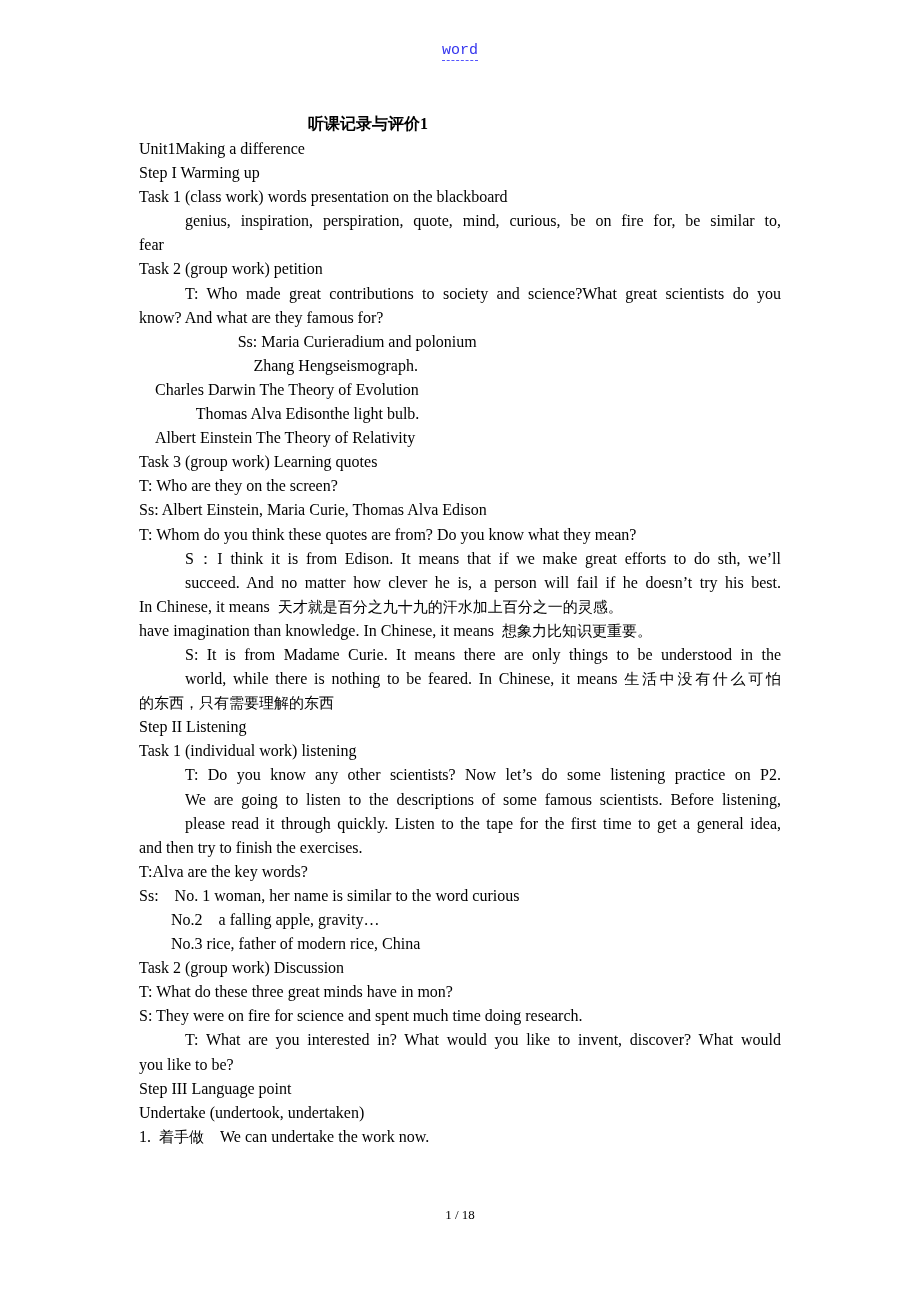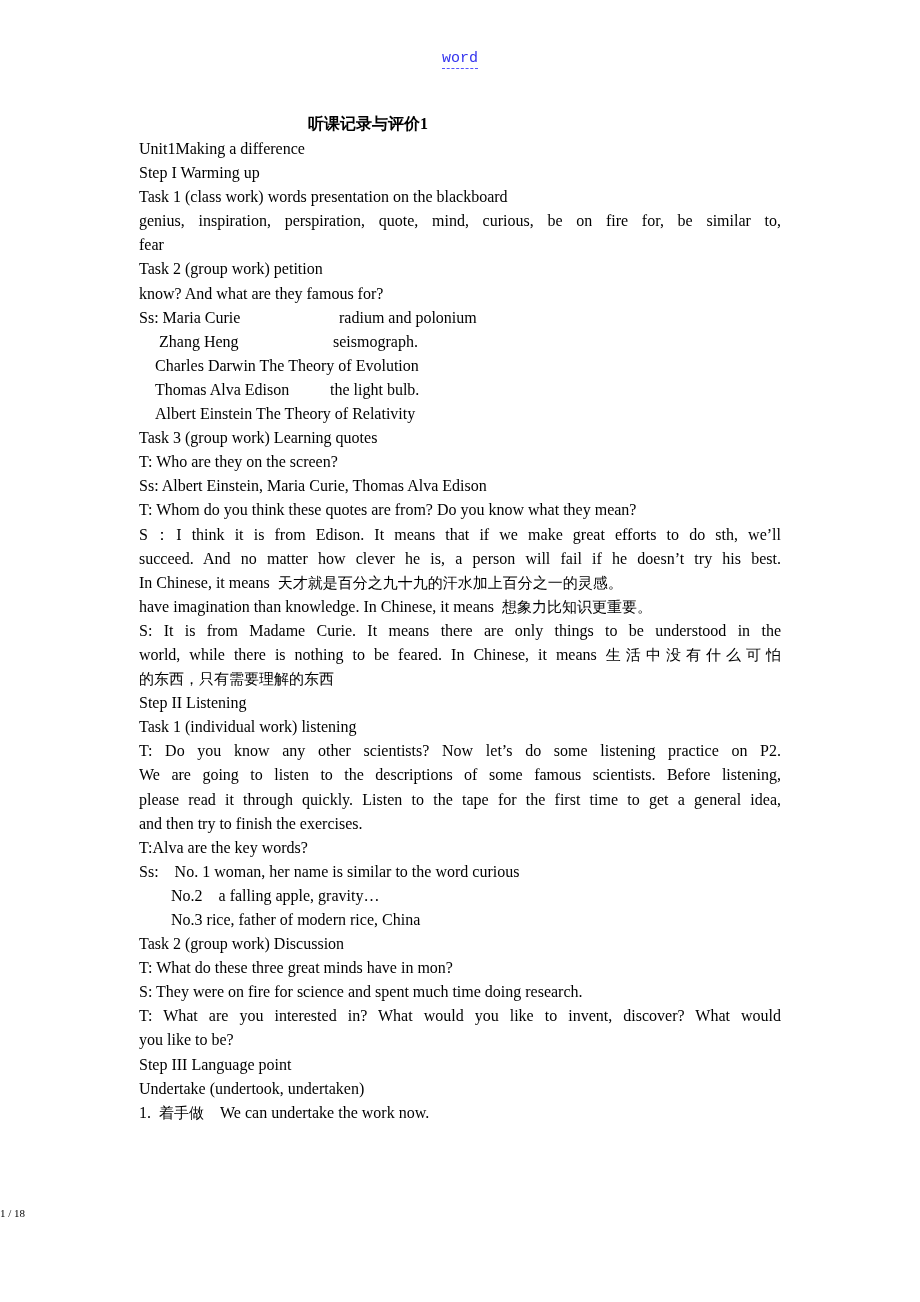--- a/index.html
+++ b/index.html
@@ -1,44 +1,45 @@
 <!DOCTYPE html>
 <html><head>
 <meta charset="utf-8">
 <style>
   html, body { margin:0; padding:0; background:#ffffff; }
   body { width:920px; height:1302px; position:relative; overflow:hidden;
          font-family:"Liberation Serif", "DejaVu Serif", serif; color:#000; }
   .header-link { position:absolute; top:42px; left:0; width:920px; text-align:center;
          font-family:"Liberation Mono", "DejaVu Sans Mono", monospace; font-size:15px;
-         color:#3333ee;margin-top:8px; }
+         color:#3333ee; }
   .header-link span { border-bottom:1.5px dashed #5555ff; padding-bottom:1px; cursor:pointer; }
   .title { position:absolute; top:114px; left:0; width:736px; text-align:center;
          font-weight:bold; font-size:16px; line-height:20px; }
   .content { position:absolute; top:137px; left:139px; width:642px; font-size:16px; }
   .line { height:24.1px; line-height:24.1px; white-space:pre; }
-  .justify { white-space:normal; text-align:justify; text-align-last:justify; }
+  .justify { white-space:normal; text-align:justify; text-align-last:justify;margin-left:46px; }
   .cn { font-family:"DejaVu Sans", sans-serif; font-size:15px; }
-  .col2 { display:inline-block; }
-  .footer { position:absolute; top:1207px; left:0; width:920px; font-size:11px; }
+  .col2 { display:inline-block;text-align:right; }
+  .footer { position:absolute; top:1207px; left:0; width:920px; text-align:center; font-size:13px; }
 </style>
 </head>
 <body>
 
 <div class="header-link"><span>word</span></div>
 
 <div class="title">听课记录与评价1</div>
 
 <div class="content">
   <div class="line">Unit1Making a difference</div>
   <div class="line">Step I Warming up</div>
   <div class="line">Task 1 (class work) words presentation on the blackboard</div>
   <div class="line justify">genius, inspiration, perspiration, quote, mind, curious, be on fire for, be similar to,</div>
   <div class="line">fear</div>
   <div class="line">Task 2 (group work) petition</div>
+  <div class="line justify">T: Who made great contributions to society and science?What great scientists do you</div>
   <div class="line">know? And what are they famous for?</div>
 
   <div class="line"><span class="col2" style="width:200px">Ss: Maria Curie</span><span>radium and polonium</span></div>
   <div class="line" style="padding-left:16px"><span class="col2" style="width:178px"> Zhang Heng</span><span>seismograph.</span></div>
   <div class="line" style="padding-left:16px"><span>Charles Darwin</span> <span>The Theory of Evolution</span></div>
   <div class="line" style="padding-left:16px"><span class="col2" style="width:175px">Thomas Alva Edison</span><span>the light bulb.</span></div>
   <div class="line" style="padding-left:16px"><span>Albert Einstein</span> <span>The Theory of Relativity</span></div>
 
   <div class="line">Task 3 (group work) Learning quotes</div>
   <div class="line">T: Who are they on the screen?</div>

